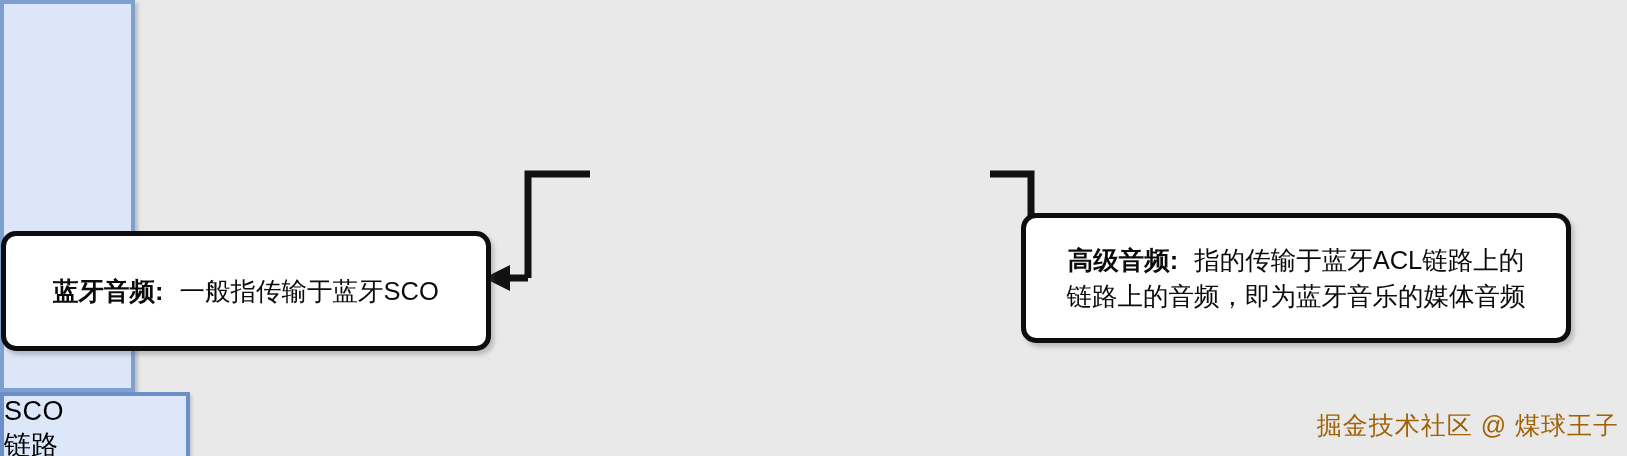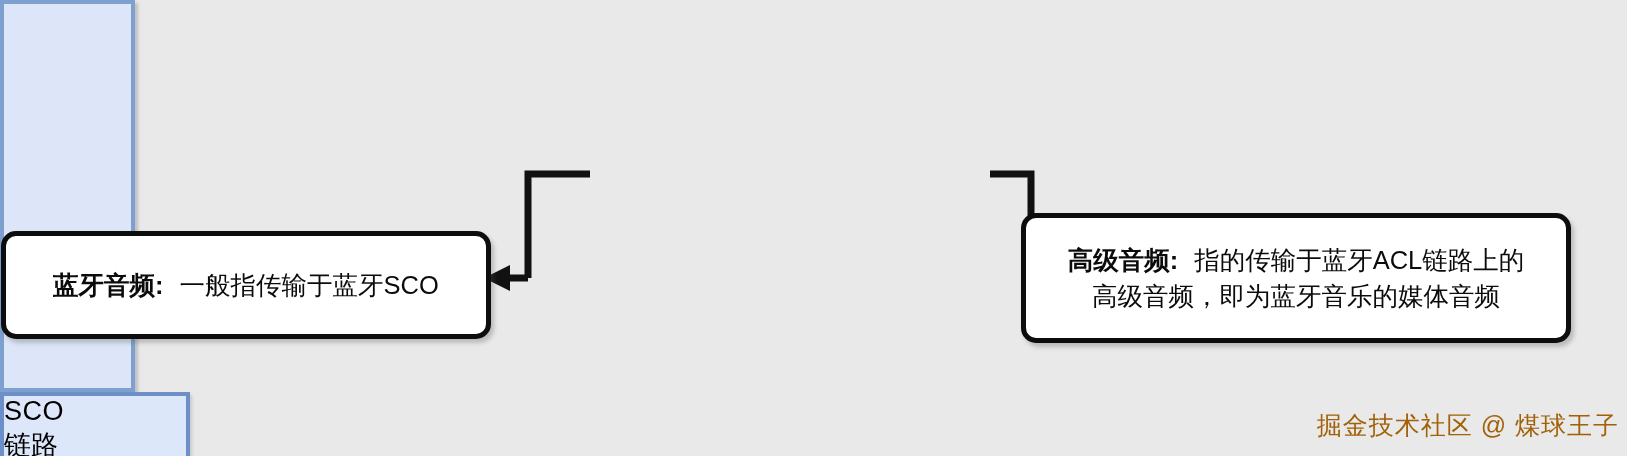--- a/index.html
+++ b/index.html
@@ -52,21 +52,21 @@
     text-align: center;
     font-size: 25.5px;
     line-height: 1.42;
     color: #0b0b0b;
     padding: 0 8px;
     box-sizing: border-box;
   }
   .callout-text b { font-weight: bold; }
   .callout-text .gap { display: inline-block; width: 16px; }
 
-  #left-callout  { left: 1px;    top: 231px; width: 490px; height: 108px; }
+  #left-callout  { left: 1px;    top: 231px; width: 490px; height: 120px; }
   #right-callout { left: 1021px; top: 213px; width: 550px; height: 130px; }
 
   
   .connector { position: absolute; z-index: 5; overflow: visible; }
   #left-connector  { left: 470px;  top: 160px; width: 120px; height: 140px; }
   #right-connector { left: 960px;  top: 160px; width: 120px; height: 150px; }
 
   
   #watermark {
     position: absolute;
@@ -103,19 +103,19 @@
   </svg>
 
   <div id="left-callout" class="callout">
     <div class="callout-text">
       <b>蓝牙音频:</b><span class="gap"></span><span>一般指传输于蓝牙SCO</span><br>
     </div>
   </div>
 
   <div id="right-callout" class="callout">
     <div class="callout-text">
-      <b>高级音频:</b><span class="gap"></span><span>指的传输于蓝牙ACL链路上的</span><br><span>高级音频，即为蓝牙音乐的媒体音频</span>
+      <b>高级音频:</b><span class="gap"></span><span>指的传输于蓝牙ACL链路上的</span><br><span>链路上的音频，即为蓝牙音乐的媒体音频</span>
     </div>
   </div>
 
   <div id="watermark">掘金技术社区 @ 煤球王子</div>
 
 </div>
 
 </body></html>

